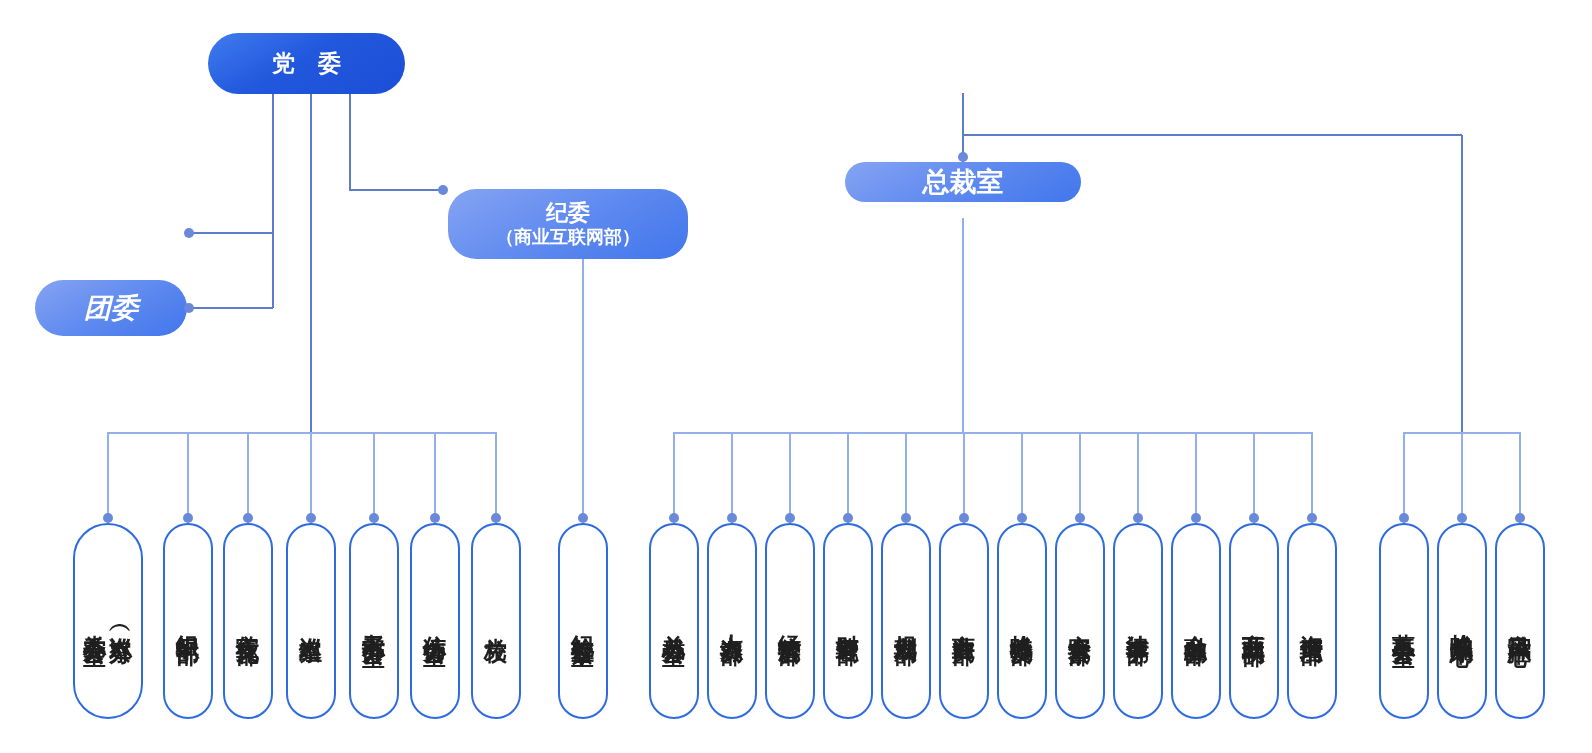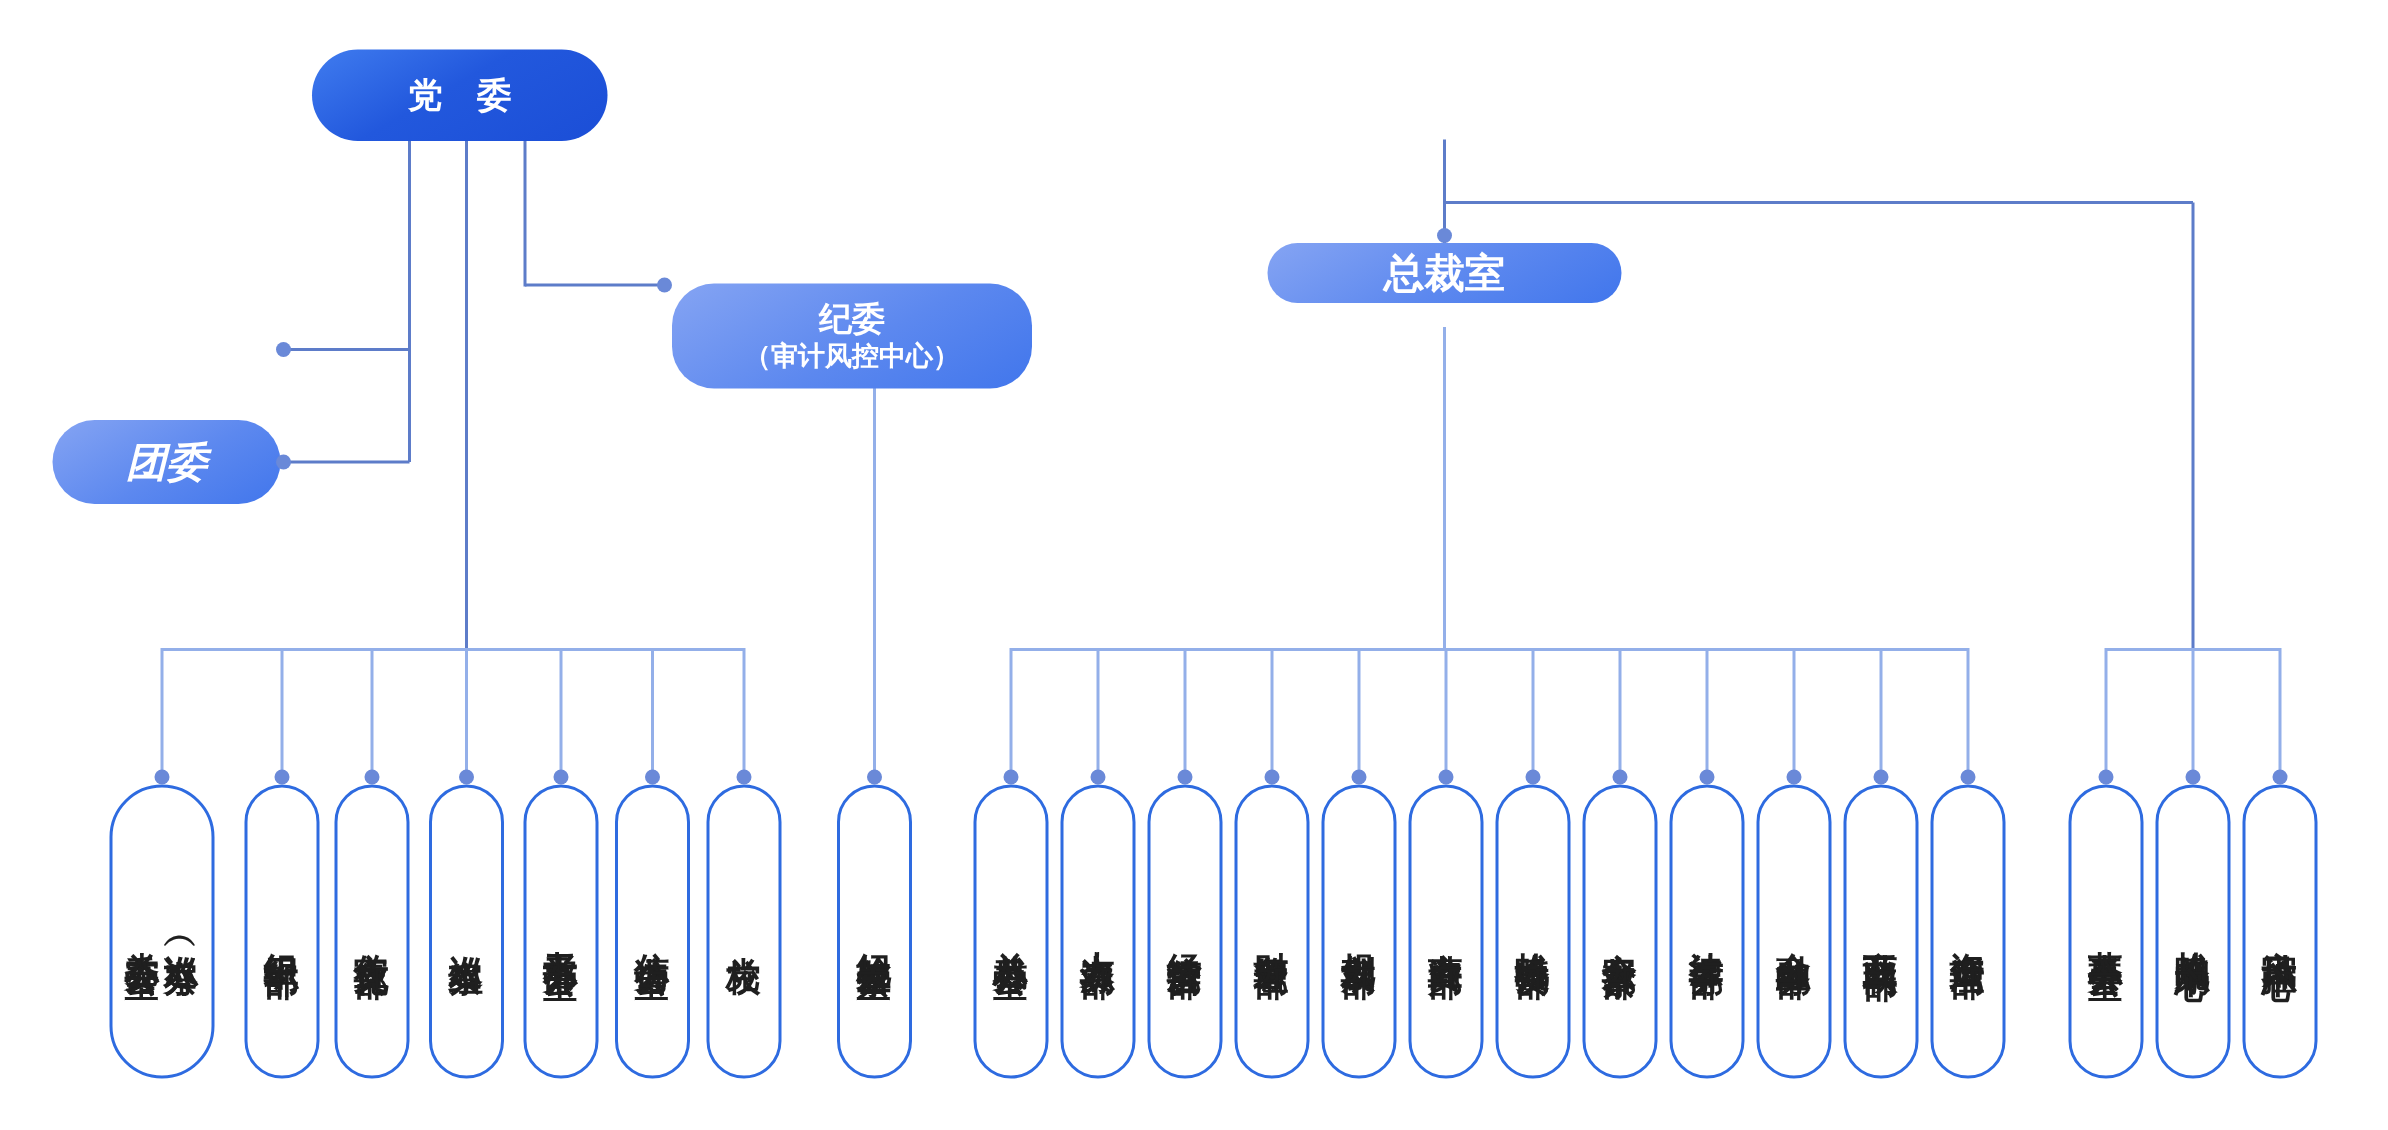--- a/index.html
+++ b/index.html
@@ -123,21 +123,21 @@
   </div>
 
 
 
   <div class="hpill secondary" style="left:35px;top:280px;width:152px;height:56px;font-style:italic;">
     <span>团委</span>
   </div>
 
   <div class="hpill secondary" style="left:448px;top:157px;width:240px;height:70px;margin-top:32px;">
     <span class="main-line">纪委</span>
-    <span class="sub-line">（审计风控中心）</span>
+    <span class="sub-line">（商业互联网部）</span>
   </div>
 
   <div class="hpill secondary" style="left:845px;top:162px;width:236px;height:40px;">
     <span>总裁室</span>
   </div>
 
   <div class="vpill wide" style="left:73px;">
     <div class="vtext">
       <span>党委办公室</span>
       <span>（巡察办）</span>

